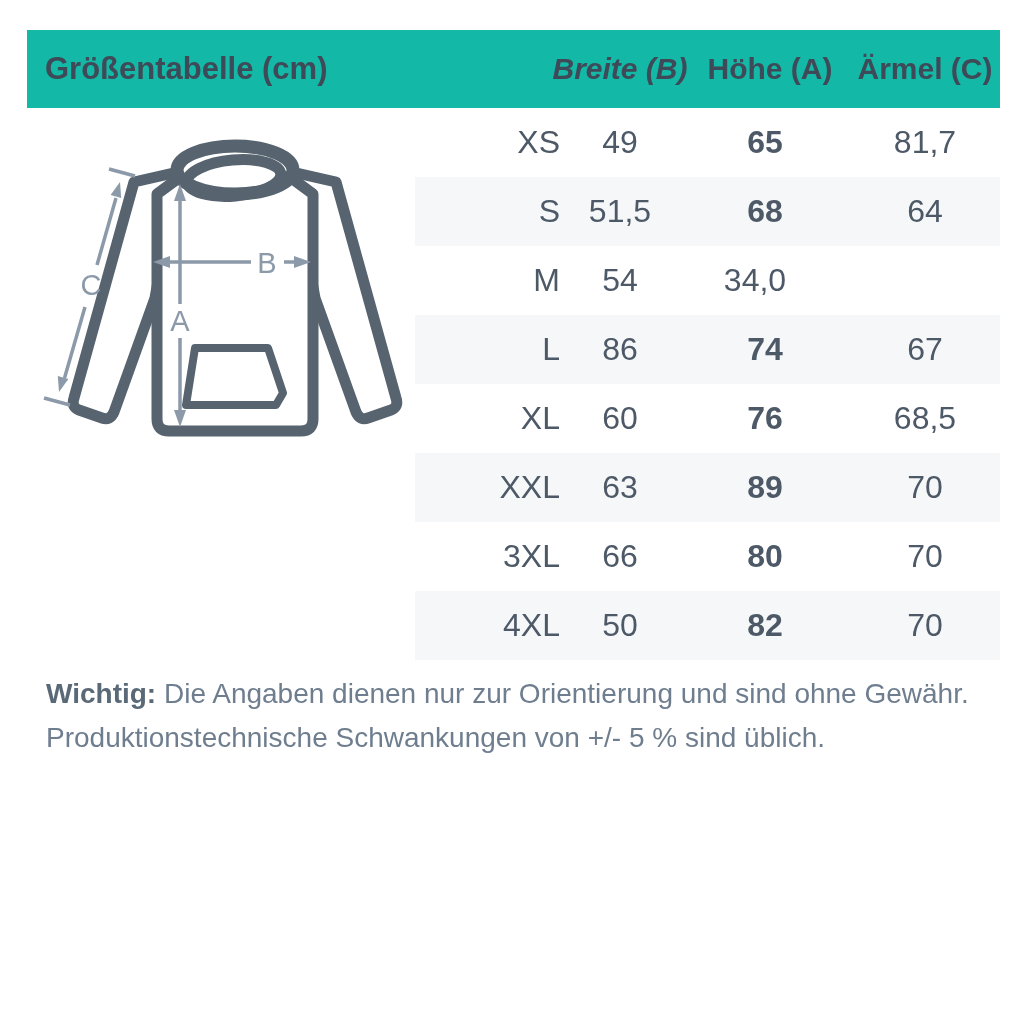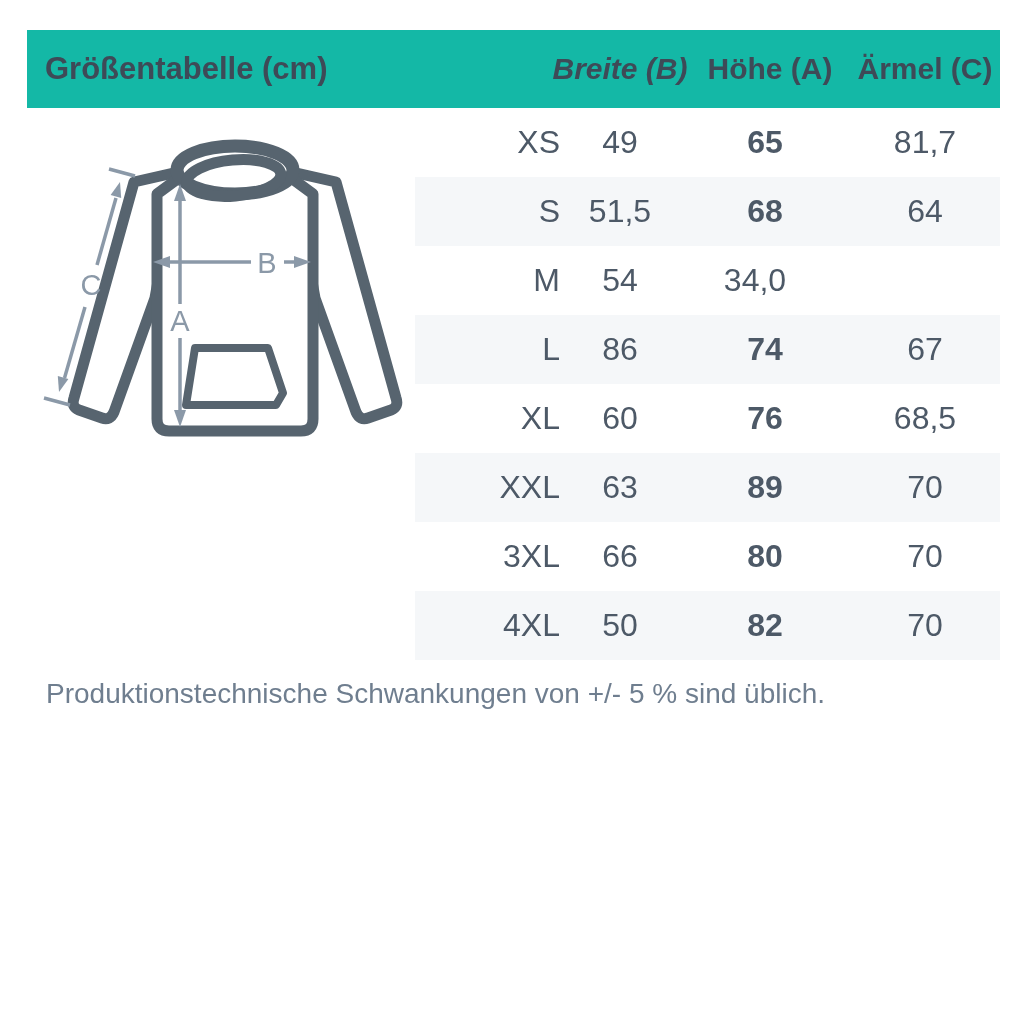--- a/index.html
+++ b/index.html
@@ -179,14 +179,15 @@
   </div>
   <div class="trow">
     <div class="cell c-size">4XL</div>
     <div class="cell c-breite">50</div>
     <div class="cell c-hoehe">82</div>
     <div class="cell c-aermel">70</div>
   </div>
 </div>
 
 <div class="footer-note">
+  <div><b>Wichtig:</b><span> Die Angaben dienen nur zur Orientierung und sind ohne Gewähr.</span></div>
   <div>Produktionstechnische Schwankungen von +/- 5 % sind üblich.</div>
 </div>
 
 </body></html>

